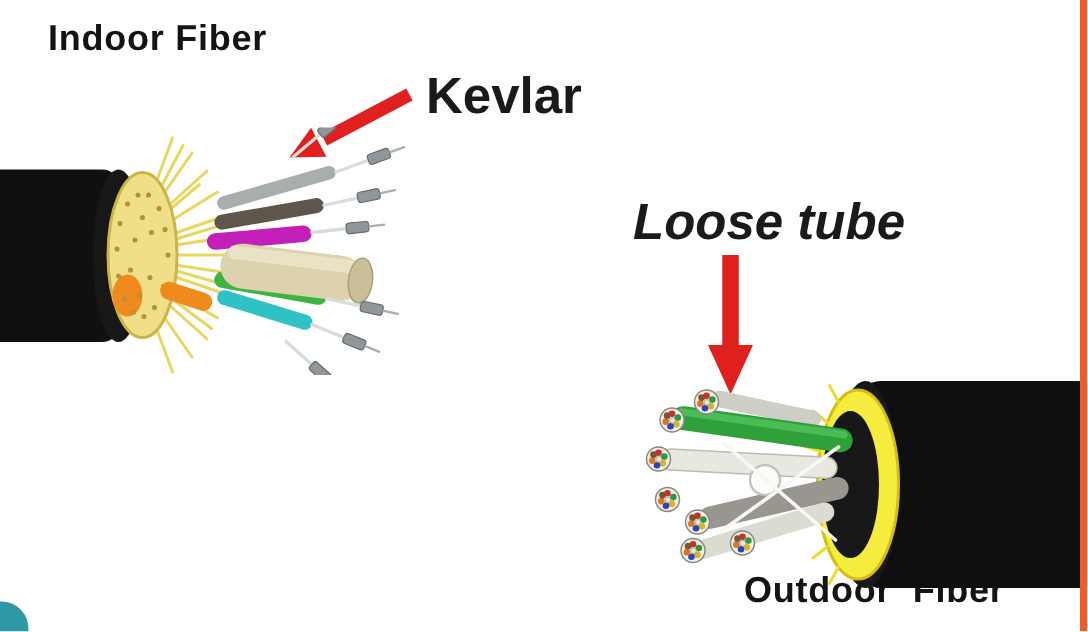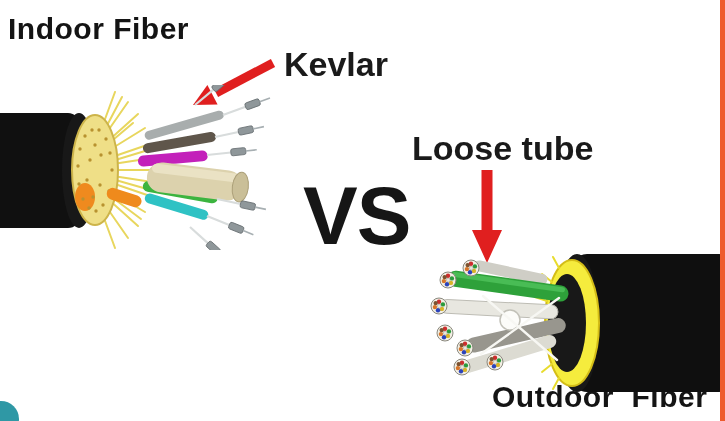--- a/index.html
+++ b/index.html
@@ -1,27 +1,27 @@
 <!DOCTYPE html>
 <html><head>
 <meta charset="utf-8">
 <style>
   * { margin:0; padding:0; box-sizing:border-box; }
   html,body { background:#ffffff; }
   body { font-family:"Liberation Sans", sans-serif; }
 
   .stage { position:relative; width:725px; height:421px; background:#ffffff; overflow:hidden; }
 
-  .title { position:absolute; font-weight:700; color:#141414; font-size:30px; letter-spacing:0.5px; }
+  .title { position:absolute; font-weight:700; color:#141414; font-size:24px; letter-spacing:0.5px;margin-left:24px; }
   .indoor-title  { left:8px;   top:12px; }
-  .outdoor-title { left:492px; top:380px; white-space:pre; }
+  .outdoor-title { left:472px; top:380px; white-space:pre; }
 
   .callout { position:absolute; font-weight:700; color:#1a1a1a; font-size:34px; }
   .kevlar-label     { left:284px; top:45px; }
-  .loose-tube-label { left:412px; top:129px; }
+  .loose-tube-label { left:422px; top:129px;font-style:italic; }
 
   .vs { position:absolute; left:303px; top:175px; font-size:82px; font-weight:700;
         color:#161616; letter-spacing:-1px; line-height:1; }
 
   .kevlar-arrow { position:absolute; left:185px; top:55px;  width:100px; height:60px; }
   .loose-arrow  { position:absolute; left:471px; top:170px; width:32px;  height:95px; }
 
   .indoor-cable  { position:absolute; left:-5px;  top:85px;  width:305px; height:165px; }
   .outdoor-cable { position:absolute; left:415px; top:240px; width:310px; height:160px; }
 
@@ -29,21 +29,20 @@
   .corner-badge { position:absolute; left:-17px; top:401px; width:36px; height:36px;
                   border-radius:50%; background:#2f98a5; }
 </style>
 </head>
 <body>
 
 <div class="stage">
 
   <div class="title indoor-title">Indoor Fiber</div>
   <div class="callout kevlar-label">Kevlar</div>
-  <div class="vs">VS</div>
   <div class="callout loose-tube-label">Loose tube</div>
   <div class="title outdoor-title">Outdoor  Fiber</div>
 
   <svg class="kevlar-arrow" viewBox="0 0 100 60">
     <line x1="88" y1="8" x2="31" y2="38" stroke="#e01f1f" stroke-width="9"></line>
     <polygon points="22.4,30.1 32.6,49.5 8,50" fill="#e01f1f"></polygon>
   </svg>
 
   <svg class="loose-arrow" viewBox="0 0 32 95">
     <polygon points="10.5,0 21.5,0 21.5,60 31,60 16,93 1,60 10.5,60" fill="#e01f1f"></polygon>

